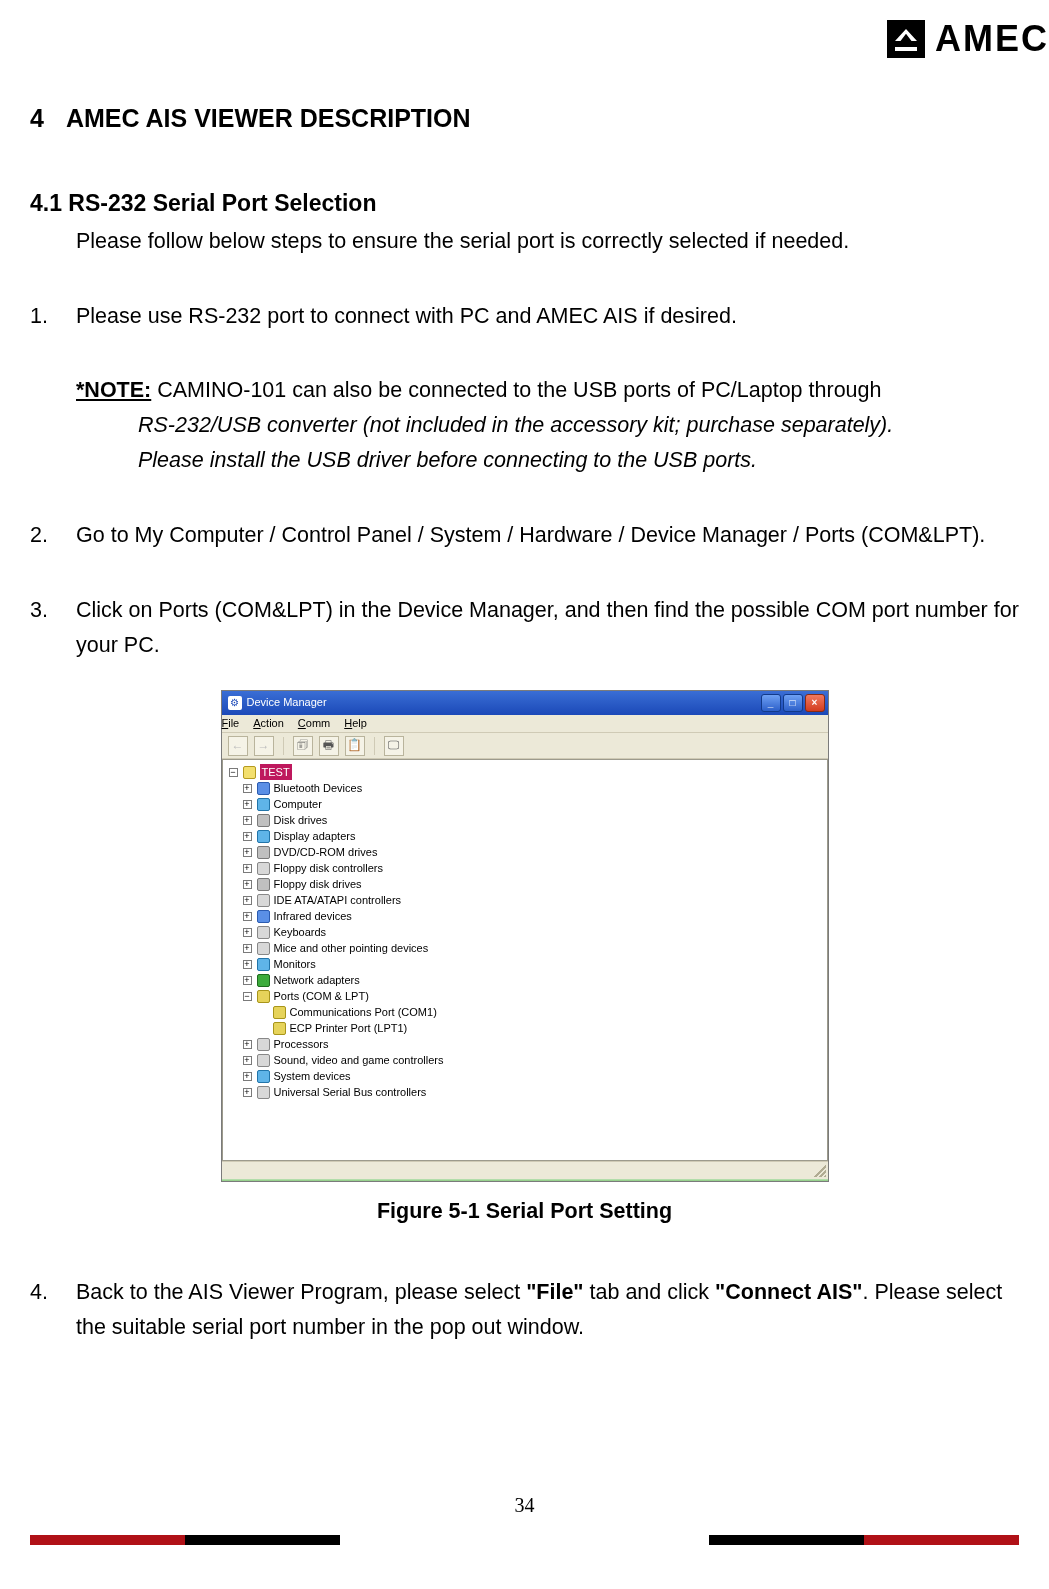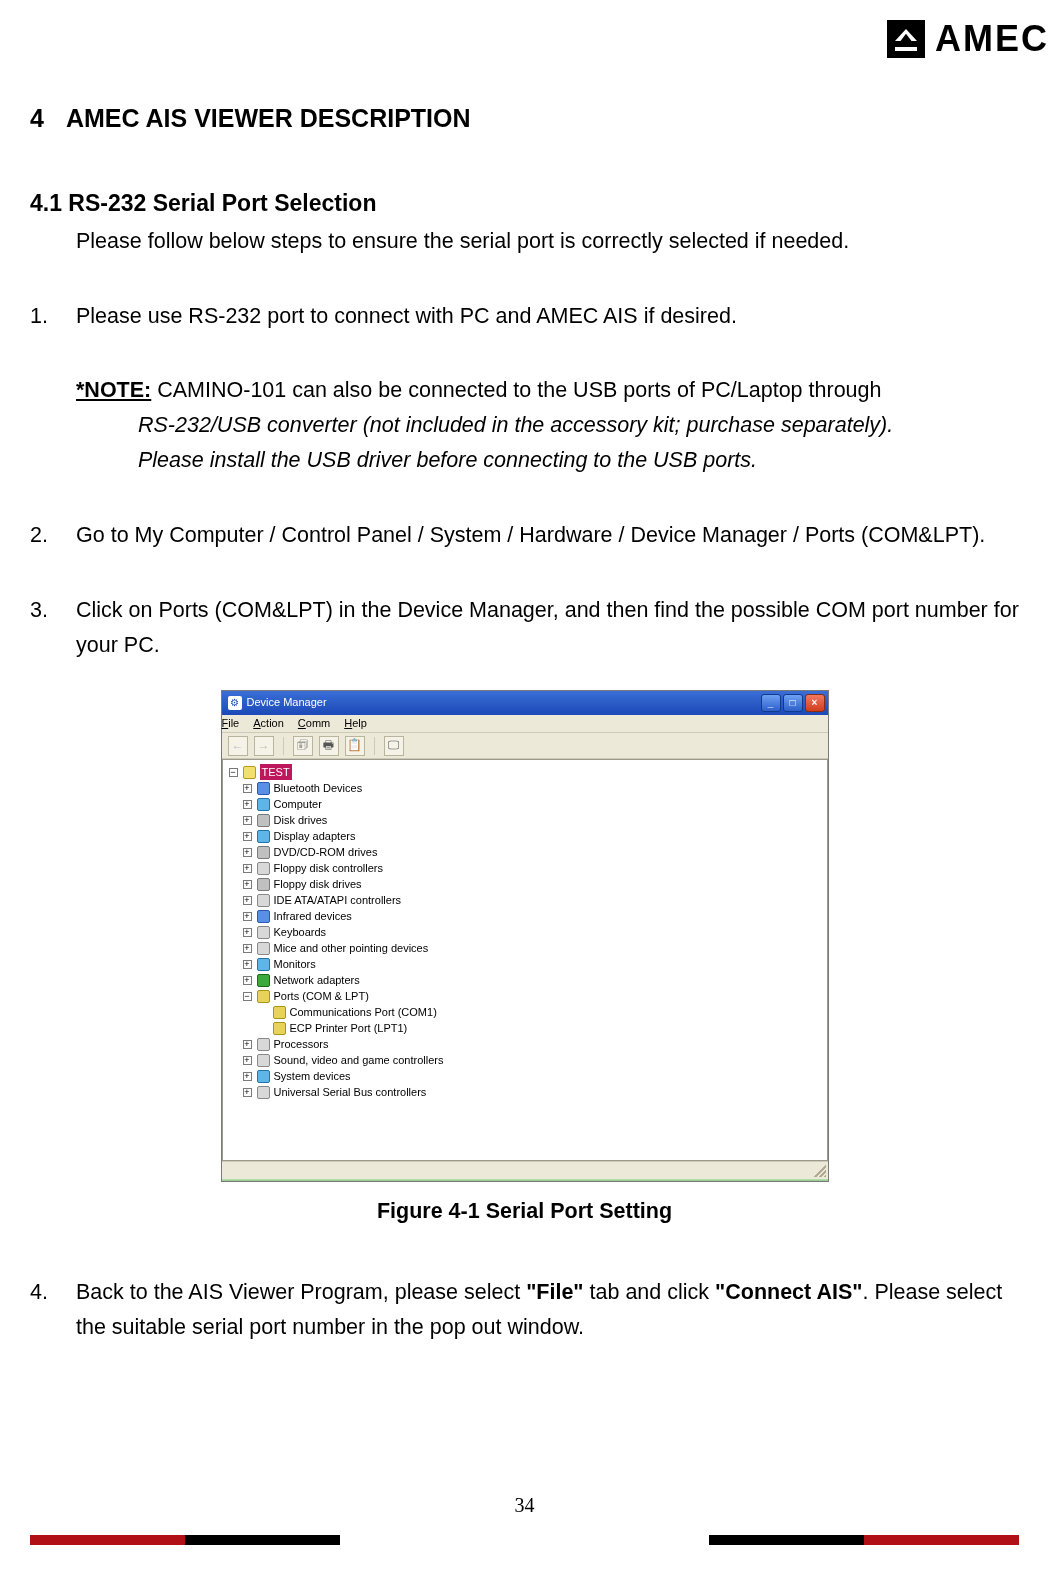--- a/index.html
+++ b/index.html
@@ -334,21 +334,21 @@
           <div class="node d1">
             <span class="box">+</span>
             <span class="ic ic-dev"></span>
             <span>Universal Serial Bus controllers</span>
           </div>
         </div>
       <div class="statusbar"></div>
       <div class="grline"></div>
     </div>
   </div>
-  <div class="caption">Figure 4-1 Serial Port Setting</div>
+  <div class="caption">Figure 5-1 Serial Port Setting</div>
 
   <div class="litem" style="margin-top:46px">
     <span class="ln">4.</span>
     <span>Back to the AIS Viewer Program, please select </span><span class="bold">"File"</span><span> tab and click </span><span class="bold">"Connect AIS"</span><span>. Please select the suitable serial port number in the pop out window.</span>
   </div>
 </div>
 
 <div class="pagenum">34</div>
 
 <div class="footerbars">

